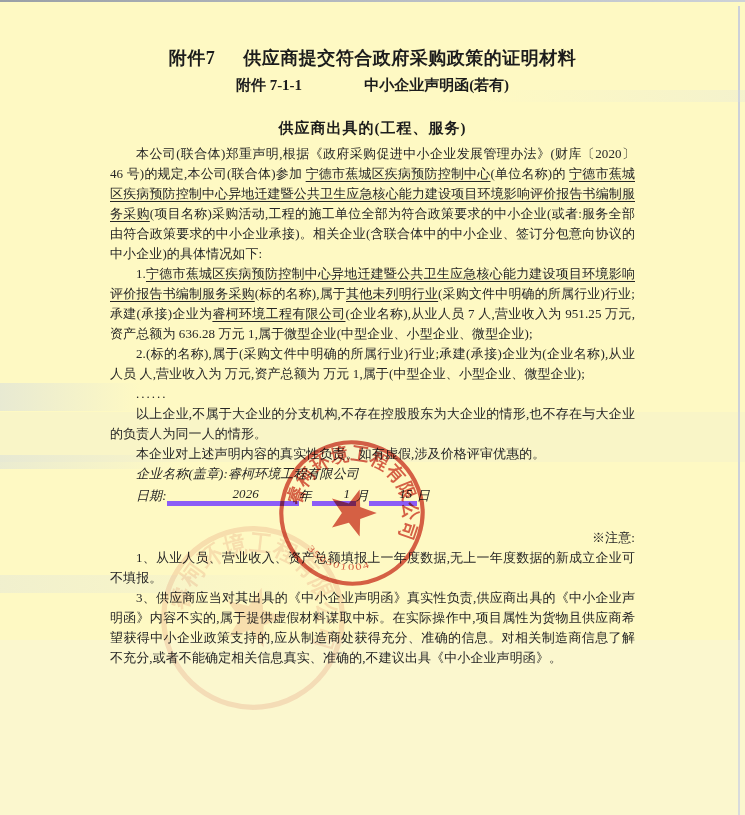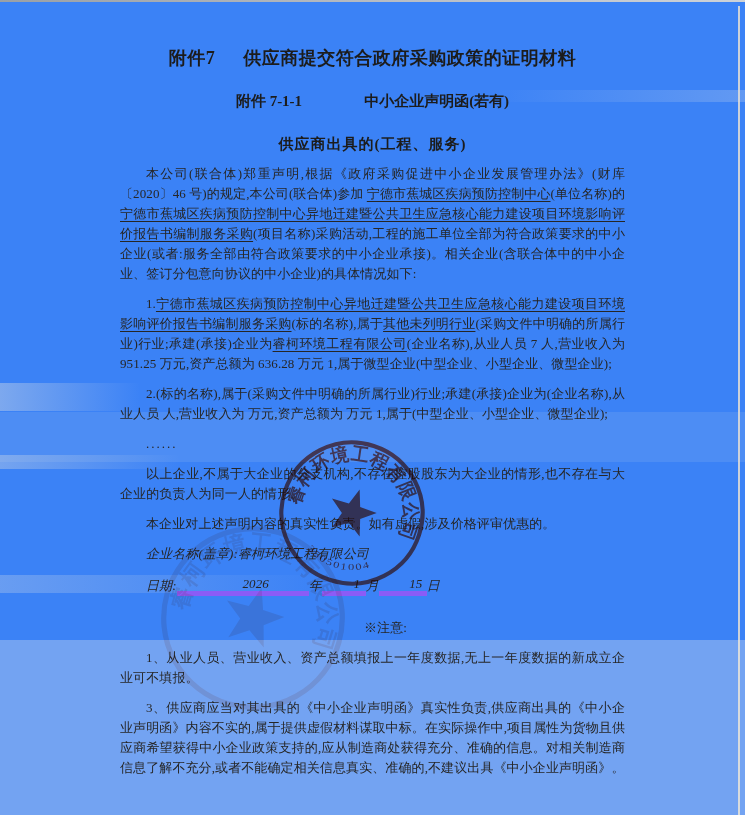--- a/index.html
+++ b/index.html
@@ -1,19 +1,19 @@
 <!DOCTYPE html>
 <html><head>
 <meta charset="utf-8">
 <style>
   html,body{margin:0;padding:0;}
   body{width:745px;height:815px;overflow:hidden;background:#fff;}
   .page{
     position:relative;width:745px;height:815px;
-    background:#3b82f6;
+    background:#fef9c3;
     font-family:"Liberation Serif","DejaVu Serif",serif;
     color:#262626;
     -webkit-font-smoothing:antialiased;
   }
   
   .edge-top{position:absolute;top:0;left:0;width:745px;height:2px;
     background:linear-gradient(to right,#9aa0a6,#b9bec5 55%,#cdd2d8);}
   .edge-right{position:absolute;top:6px;right:5px;width:2px;height:809px;background:#ccd1d9;}
   .streak{position:absolute;pointer-events:none;}
   .streak.s1{top:383px;left:0;width:140px;height:28px;
@@ -24,38 +24,38 @@
   .streak.s4{top:575px;left:0;width:320px;height:18px;
     background:linear-gradient(to right,rgba(210,219,231,.3),rgba(210,219,231,0));}
   .streak.s5{top:640px;left:0;width:745px;height:175px;background:rgba(246,242,232,.30);}
   .streak.s6{top:90px;right:0;width:260px;height:12px;
     background:linear-gradient(to left,rgba(215,222,232,.25),rgba(215,222,232,0));}
 
   
   .title-row{display:flex;justify-content:center;gap:28px;
     margin:0;padding-top:46px;font-size:18px;font-weight:700;color:#1c1c1c;letter-spacing:.5px;}
   .subtitle-row{display:flex;justify-content:center;gap:62px;
-    margin-top:22px;font-size:15px;font-weight:700;color:#1c1c1c;}
+    margin-top:6px;font-size:15px;font-weight:700;color:#1c1c1c;}
   .letter-heading{margin:24px 0 0 0;text-align:center;font-size:15px;font-weight:700;
     letter-spacing:1px;color:#1c1c1c;}
 
   
   .body{position:relative;margin:6px 0 0 110px;width:525px;
     font-size:13px;line-height:20px;letter-spacing:.1px;text-align:justify;}
-  .body p{margin:10px;text-indent:2em;}
+  .body p{margin:0;text-indent:2em;}
   .u{text-decoration:underline;text-underline-offset:3px;text-decoration-thickness:1px;}
   .dots{text-align:left;letter-spacing:2px;}
   .sig-line,.date-line{text-align:left;text-indent:2em;font-style:italic;}
   .blank{display:inline-block;border-bottom:5px solid #8b5cf6;text-align:center;
     height:17px;vertical-align:bottom;}
   .blank.yr{width:132px;}
   .blank.mo{width:44px;}
   .blank.dy{width:48px;}
   .notes{margin-top:22px;}
-  .notes-title{text-align:center;}
+  .notes-title{text-align:right;}
 
   
   .stamp{position:absolute;mix-blend-mode:multiply;pointer-events:none;}
   .stamp.main{left:277px;top:438px;width:150px;height:150px;opacity:.85;}
   .stamp.ghost{left:158px;top:523px;width:190px;height:190px;opacity:.15;
     transform:rotate(-14deg);}
   .stamp text{font-family:"Liberation Serif","DejaVu Serif",serif;}
 </style>
 </head>
 <body>

